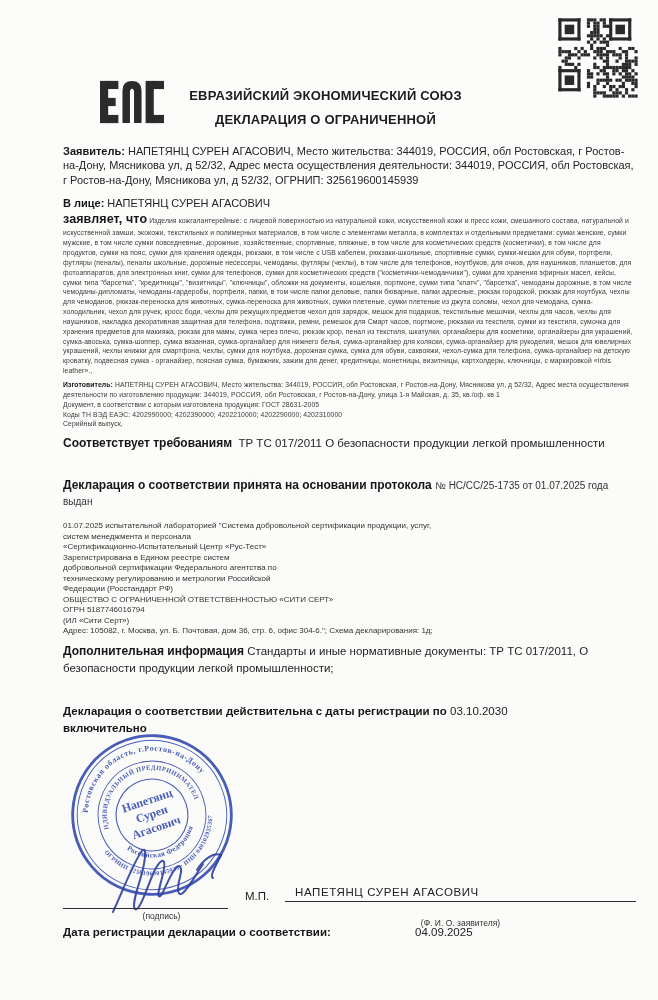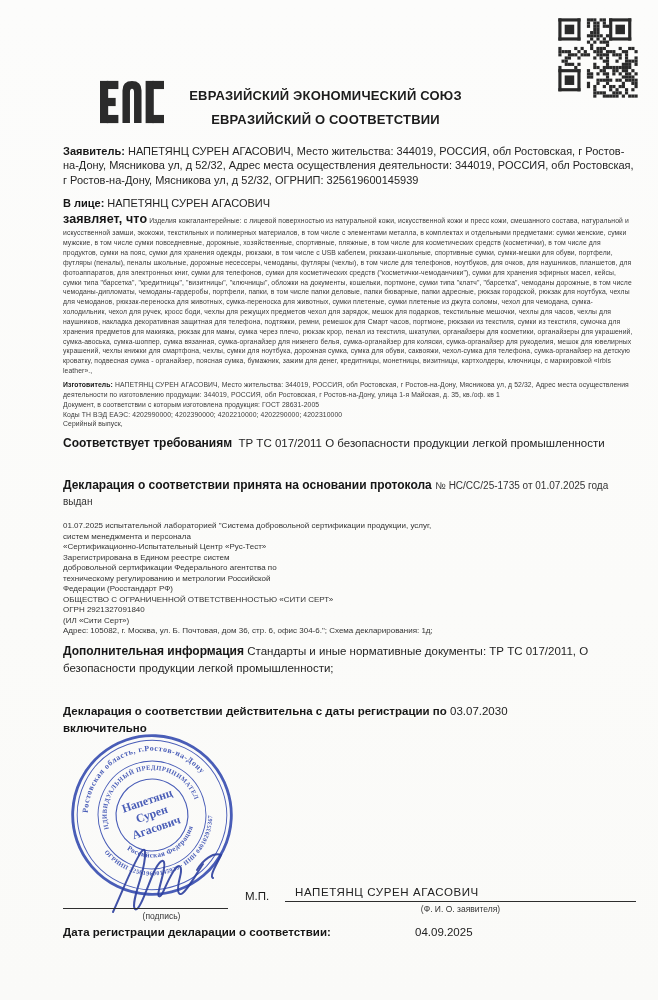--- a/index.html
+++ b/index.html
@@ -49,21 +49,21 @@
   }
   .signature{position:absolute;left:42px;top:98px;width:150px;height:78px;}
   .sign-line{
     position:absolute;left:0;top:168px;width:165px;
     border-top:1.4px solid #2e2e2e;
   }
   .sign-caption{position:absolute;left:16px;top:171px;width:165px;text-align:center;font-size:8.5px;color:#333;}
   .mp{position:absolute;left:182px;top:150px;font-weight:normal;font-size:11.5px;}
   .fio-block{position:absolute;left:222px;right:0;top:146px;}
   .fio-value{font-size:11.5px;letter-spacing:.6px;padding:0 0 3px 10px;border-bottom:1.4px solid #2e2e2e;color:#222;}
-  .fio-caption{text-align:center;font-size:8.5px;color:#333;margin-top:2px;}
+  .fio-caption{text-align:center;font-size:8.5px;color:#333;margin-top:16px;}
   
   .reg-row{font-size:11.5px;line-height:1.9;display:flex;}
   .reg-row b{width:352px;flex:none;}
   .reg-val{color:#222;}
   svg text{font-family:"Liberation Serif", serif;}
 </style>
 </head>
 <body>
 
 <div class="page">
@@ -282,21 +282,21 @@
       <rect x="10" y="25" width="13" height="12"></rect>
       <rect x="10" y="50" width="17" height="12"></rect>
       <path d="M33,62 V14 Q33,0 47,0 Q61,0 61,14 V62 H50 V17 Q50,11.5 47,11.5 Q44,11.5 44,17 V62 Z"></path>
       <rect x="67" y="0" width="12" height="62"></rect>
       <rect x="77" y="0" width="17" height="12"></rect>
       <rect x="77" y="50" width="17" height="12"></rect>
     </g>
   </svg>
 
   <div class="hdr hdr1">ЕВРАЗИЙСКИЙ ЭКОНОМИЧЕСКИЙ СОЮЗ</div>
-  <div class="hdr hdr2">ЕВРАЗИЙСКИЙ О СООТВЕТСТВИИ</div>
+  <div class="hdr hdr2">ДЕКЛАРАЦИЯ О ОГРАНИЧЕННОЙ</div>
 
   <p class="main mt16">
     <b>Заявитель:</b>
     <span>НАПЕТЯНЦ СУРЕН АГАСОВИЧ, Место жительства: 344019, РОССИЯ, обл Ростовская, г Ростов-на-Дону, Мясникова ул, д 52/32, Адрес места осуществления деятельности: 344019, РОССИЯ, обл Ростовская, г Ростов-на-Дону, Мясникова ул, д 52/32, ОГРНИП: 325619600145939</span>
   </p>
 
   <p class="main mt8">
     <b>В лице:</b>
     <span>НАПЕТЯНЦ СУРЕН АГАСОВИЧ</span>
   </p>
@@ -324,33 +324,33 @@
   </p>
   <div class="small-lines">
     <div>01.07.2025  испытательной лабораторией "Система добровольной сертификации продукции, услуг,</div>
     <div>систем менеджмента и персонала</div>
     <div>«Сертификационно-Испытательный Центр «Рус-Тест»</div>
     <div>Зарегистрирована в Едином реестре систем</div>
     <div>добровольной сертификации Федерального агентства по</div>
     <div>техническому регулированию и метрологии Российской</div>
     <div>Федерации (Росстандарт РФ)</div>
     <div>ОБЩЕСТВО С ОГРАНИЧЕННОЙ ОТВЕТСТВЕННОСТЬЮ «СИТИ СЕРТ»</div>
-    <div>ОГРН 2921327091840</div>
+    <div>ОГРН 5187746016794</div>
     <div>(ИЛ «Сити Серт»)</div>
     <div>Адрес: 105082, г. Москва, ул. Б. Почтовая, дом 36, стр. 6, офис 304-6."; Схема декларирования: 1д;</div>
   </div>
 
   <p class="main sec">
     <b style="font-size:12px">Дополнительная информация</b>
     <span>Стандарты и иные нормативные документы: ТР ТС 017/2011, О безопасности продукции легкой промышленности;</span>
   </p>
 
   <div class="validity">
     <b>Декларация о соответствии действительна с даты регистрации по</b>
-    <span>03.07.2030</span><br>
+    <span>03.10.2030</span><br>
     <b>включительно</b>
   </div>
 
   <div class="sig-area">
 
     <svg class="stamp" viewBox="0 0 180 180">
       <defs>
         <path id="arcOT" d="M 22,90 A 68,68 0 1 1 158,90"></path>
         <path id="arcOB" d="M 26,90 A 64,64 0 0 0 154,90"></path>
         <path id="arcIT" d="M 42,90 A 48,48 0 1 1 138,90"></path>

